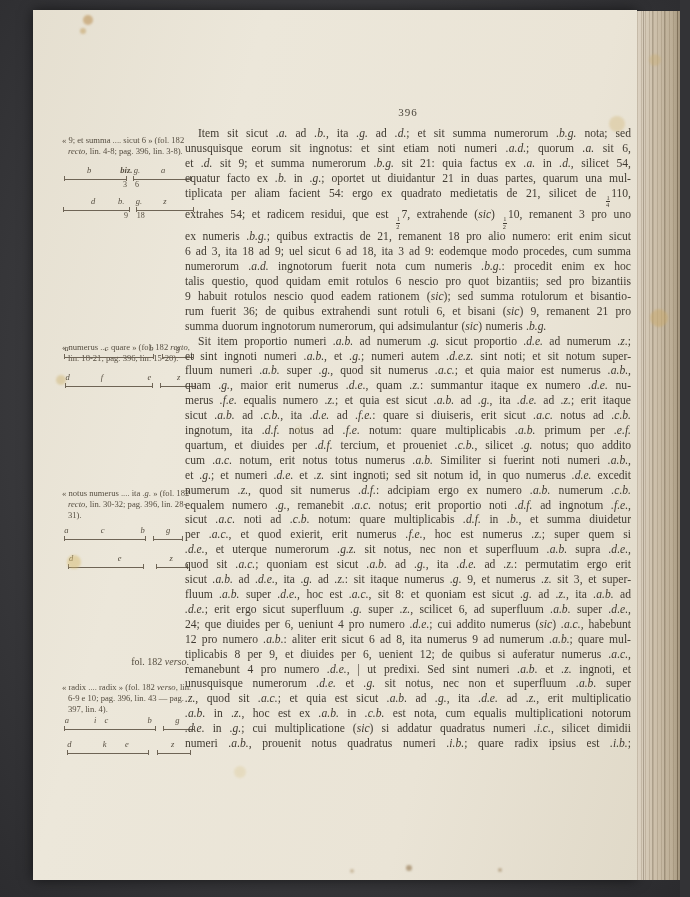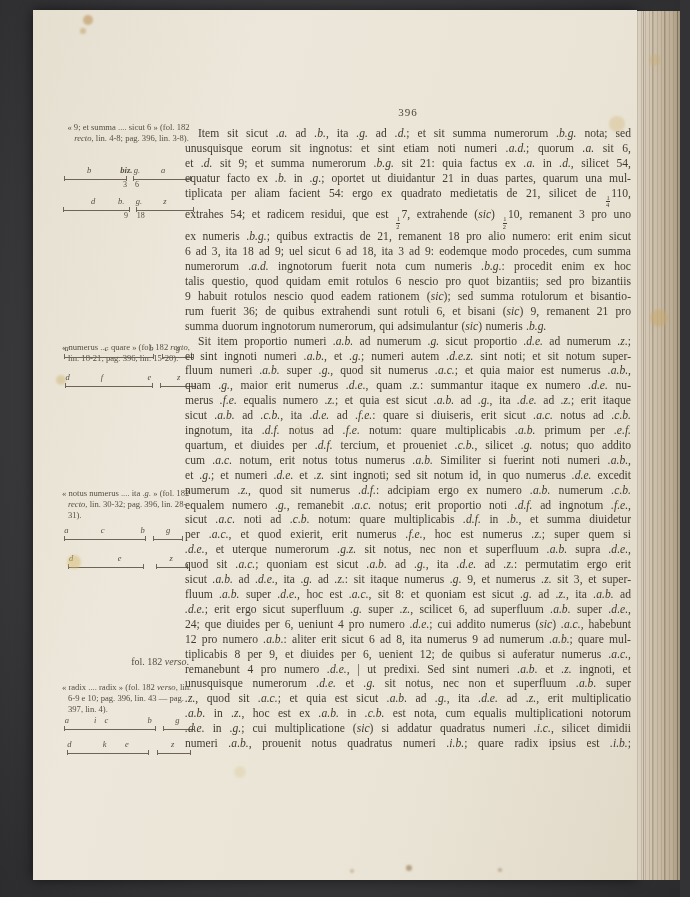--- a/index.html
+++ b/index.html
@@ -71,21 +71,21 @@
 </head>
 <body>
 
 <div class="scan">
   <div class="page">
     <div class="pagenum">396</div>
 
     <div class="margin-col">
       <div class="folio">fol. 182 <i>verso</i>.</div>
 
-    <div class="note" style="top: 112px; text-align: center;">« 9; et summa .... sicut 6 » (fol. 182 <i>recto</i>, lin. 4-8; pag. 396, lin. 3-8).</div>
+    <div class="note" style="top: 125px;">« 9; et summa .... sicut 6 » (fol. 182 <i>recto</i>, lin. 4-8; pag. 396, lin. 3-8).</div>
         <div class="note" style="top: 298px; margin-top: 34px;">« numerus .... quare » (fol. 182 <i>recto</i>, lin. 18-21; pag. 396, lin. 15-20).</div>
         <div class="note" style="top: 478px;">« notus numerus .... ita <i>.g.</i> » (fol. 182 <i>recto</i>, lin. 30-32; pag. 396, lin. 28-31).</div>
         <div class="note" style="top: 672px;">« radix .... radix » (fol. 182 <i>verso</i>, lin. 6-9 e 10; pag. 396, lin. 43 — pag. 397, lin. 4).</div>
         <div class="fig-row" style="top: 158px;">
           <div class="seg" style="left: 5px; width: 63px;">
             <span class="ln"></span>
             <span class="tk l"></span>
             <span class="tk r"></span>
             <span class="la" style="left: 40%;">b</span>
             <span class="la" style="left: 99%; font-weight: bold;">biz.</span>

